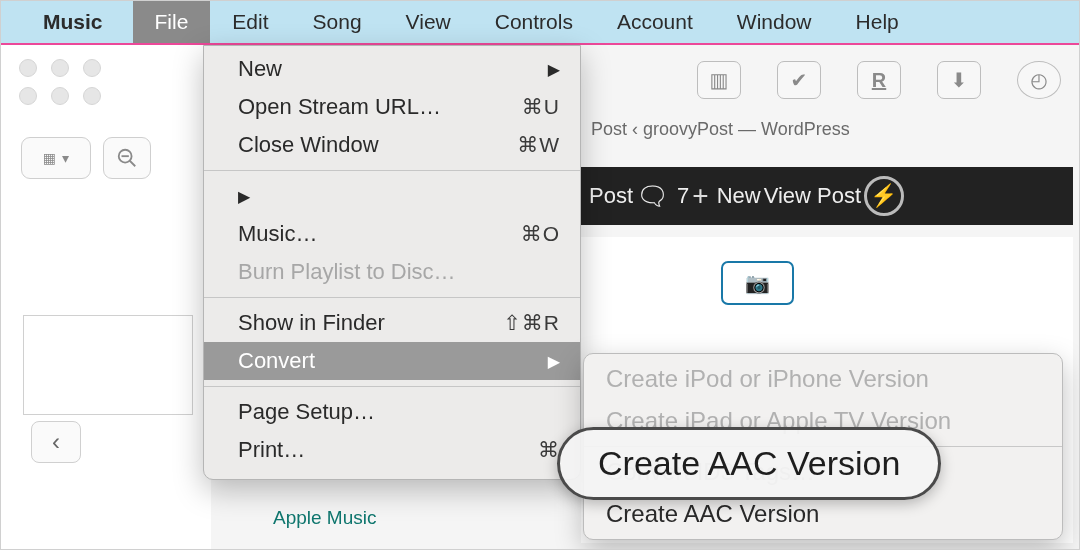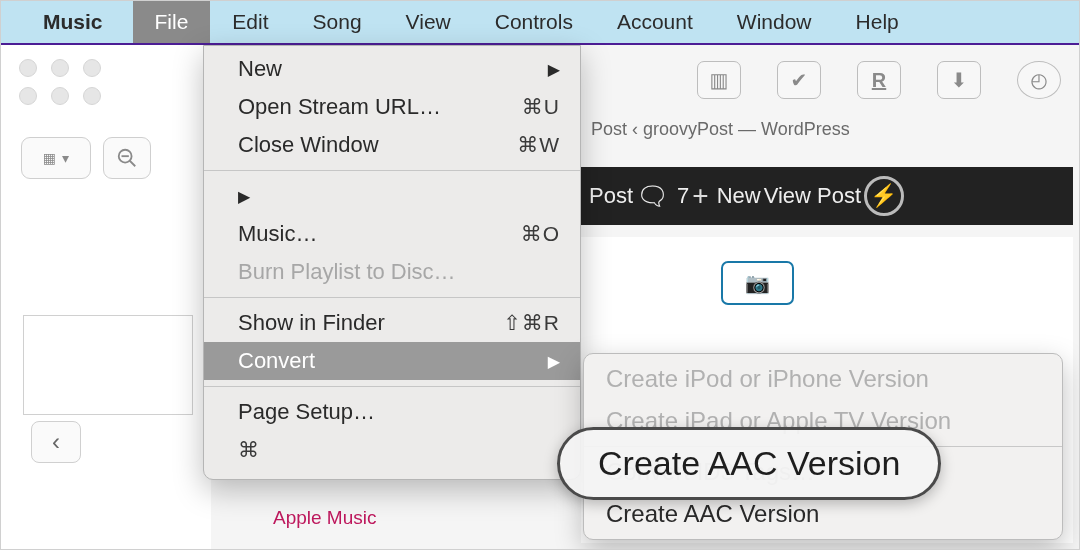--- a/index.html
+++ b/index.html
@@ -10,21 +10,21 @@
   height: 550px;
   overflow: hidden;
   position: relative;
   border: 1px solid #d0d0d0;
 }
 
 
 .menubar {
   height: 44px;
   background: #bfe3f2;
-  border-bottom: 2px solid #4c1d95;
+  border-bottom: 2px solid #ec4899;
   display: flex;
   align-items: flex-start;
   padding: 0 12px;
   font-size: 21px;
   color: #2c2c2c;
 }
 .apple-logo {
   font-size: 26px;
   margin-right: 30px;
   color: #2a2a2a;
@@ -163,21 +163,21 @@
 }
 .sidebar-thumb {
   position: absolute;
   left: 22px; top: 270px;
   width: 170px; height: 100px;
   background: #fff; border: 1px solid #d0d0d0;
 }
 .sidebar-label {
   position: absolute;
   left: 272px; top: 506px;
-  font-size: 19px; color: #be185d;
+  font-size: 19px; color: #0f766e;
 }
 
 
 .file-menu {
   position: absolute;
   top: 44px;
   left: 202px;
   width: 378px;
   background: #ecebea;
   border: 1px solid #b5b5b5;
@@ -353,20 +353,21 @@
   </div>
   <div class="menu-item highlight">
     <span class="lbl">Convert</span>
     <span class="arrow">▶</span>
   </div>
   <div class="menu-sep"></div>
   <div class="menu-item">
     <span class="lbl">Page Setup…</span>
   </div>
   <div class="menu-item">
+    <span class="lbl">Print…</span>
     <span class="shortcut">⌘</span>
   </div>
 </div>
 
 <div class="convert-submenu">
   <div class="sub-item">Create iPod or iPhone Version</div>
   <div class="sub-item">Create iPad or Apple TV Version</div>
   <div class="sub-sep"></div>
   <div class="sub-item">Convert ID3 Tags…</div>
   <div class="sub-item" style="color:#2a2a2a;">Create AAC Version</div>

